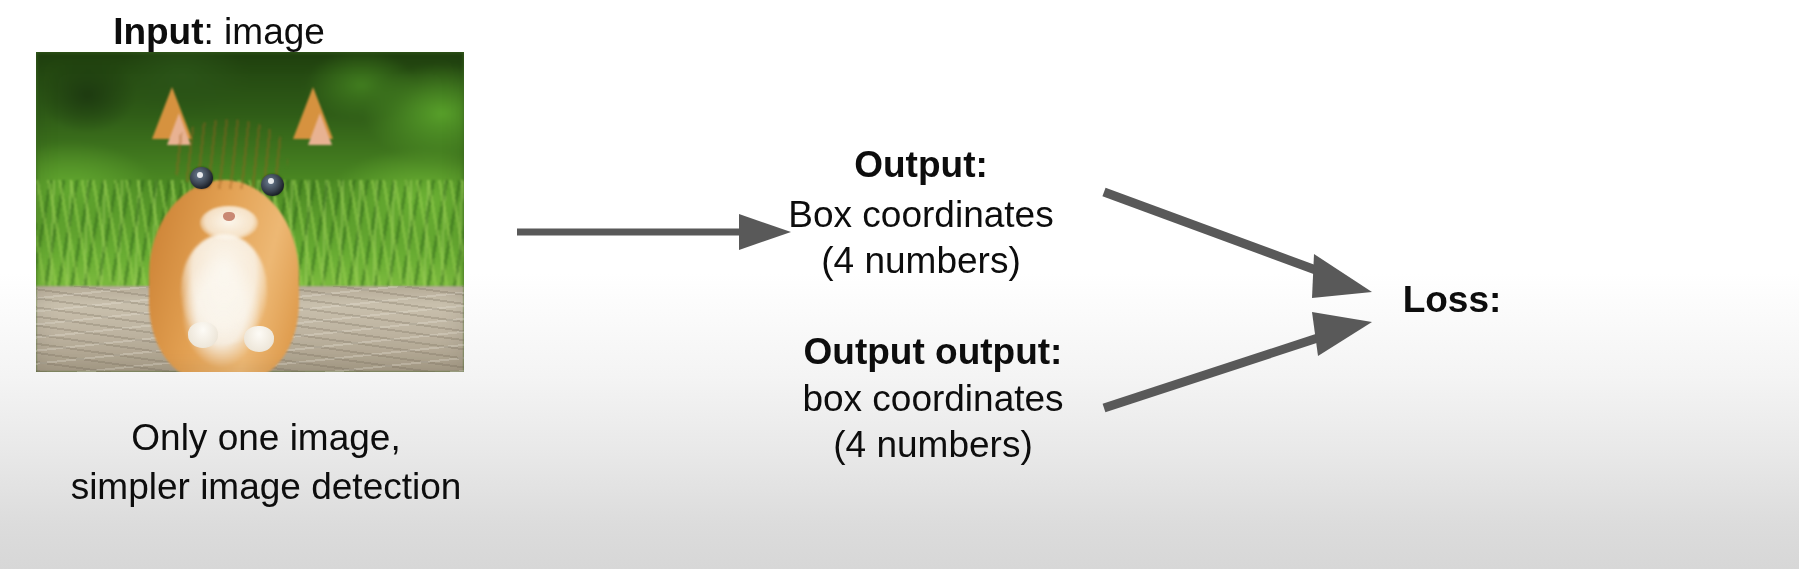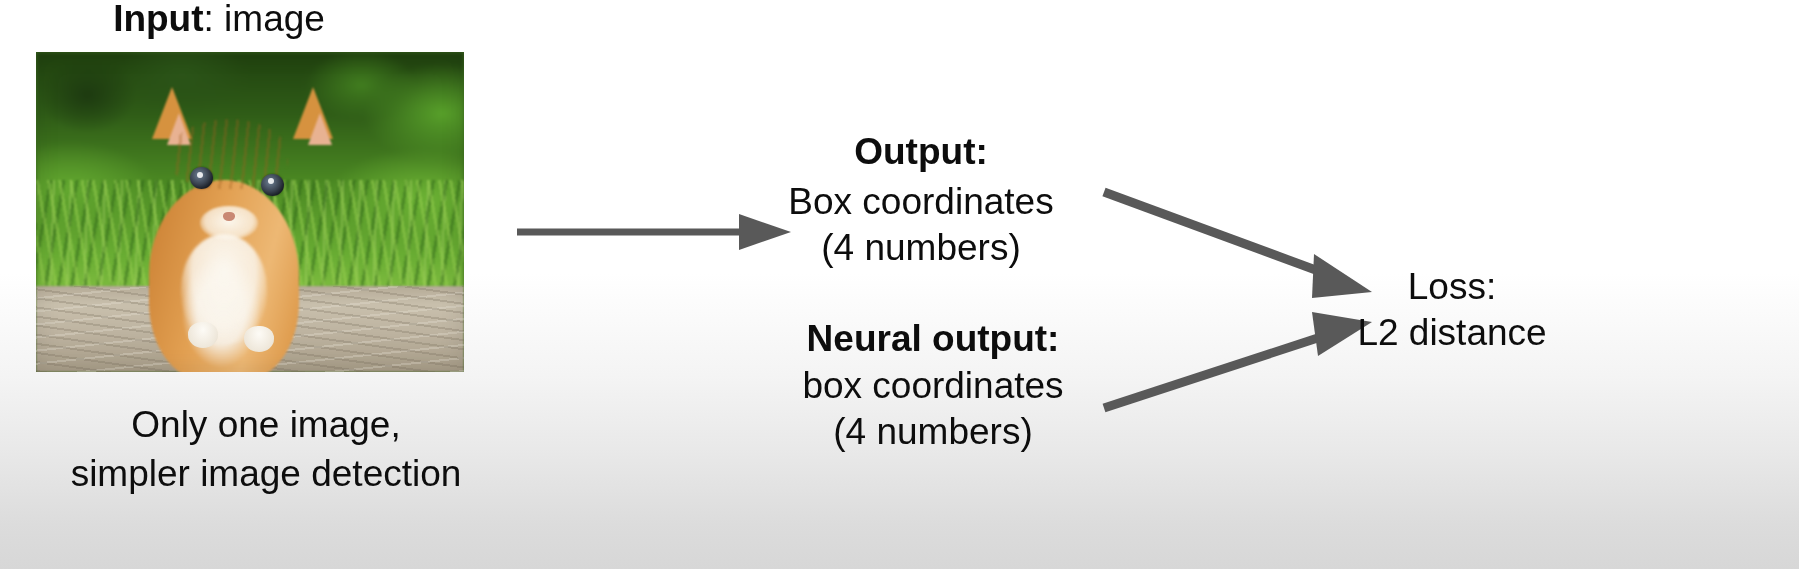--- a/index.html
+++ b/index.html
@@ -22,42 +22,42 @@
                 #dcdcdc 92%,
                 #d7d7d7 100%);
   }
 
   
   .tline {
     position: absolute;
     white-space: nowrap;
     line-height: 1.0;
   }
-  .center { transform: translateX(-50%); }
+  .center { transform: translateX(-50%); margin-top: 13px; }
 
   #input-title {
     left: 219px; top: 0px;
     font-size: 37px;
   }
   #input-title .b { font-weight: bold; }
 
   #neural-net-label {
     left: 557px; top: 130px;
     font-size: 36px;
   }
 
   #out-l1 { left: 921px; top: 133px; font-size: 37px; font-weight: bold; }
   #out-l2 { left: 921px; top: 183px; font-size: 37px; }
   #out-l3 { left: 921px; top: 229px; font-size: 37px; }
 
   #cor-l1 { left: 933px; top: 320px; font-size: 37px; font-weight: bold; }
   #cor-l2 { left: 933px; top: 367px; font-size: 37px; }
   #cor-l3 { left: 933px; top: 413px; font-size: 37px; }
 
-  #loss-l1 { left: 1452px; top: 268px; font-size: 37px; font-weight: normal; }
+  #loss-l1 { left: 1452px; top: 268px; font-size: 37px; font-weight: bold; }
   #loss-l2 { left: 1452px; top: 314px; font-size: 37px; }
 
   #note-l1 { left: 266px; top: 406px; font-size: 37px; }
   #note-l2 { left: 266px; top: 455px; font-size: 37px; }
 
   
   #input-image {
     position: absolute;
     left: 36px; top: 52px;
     width: 428px; height: 320px;
@@ -247,33 +247,32 @@
 
   <svg class="arrow-svg" id="arrow-nn" width="280" height="48" viewBox="0 0 280 48">
     <line x1="2" y1="24" x2="228" y2="24" stroke="#595959" stroke-width="7"></line>
     <polygon points="224,6 276,24 224,42" fill="#595959"></polygon>
   </svg>
 
   <div class="tline center" id="out-l1">Output:</div>
   <div class="tline center" id="out-l2">Box coordinates</div>
   <div class="tline center" id="out-l3">(4 numbers)</div>
 
-  <div class="tline center" id="cor-l1">Neural output:</div>
+  <div class="tline center" id="cor-l1">Output output:</div>
   <div class="tline center" id="cor-l2">box coordinates</div>
   <div class="tline center" id="cor-l3">(4 numbers)</div>
 
   <svg class="arrow-svg" id="arrow-out-loss" width="300" height="120" viewBox="0 0 300 120">
     <line x1="4" y1="4" x2="232" y2="88" stroke="#595959" stroke-width="9"></line>
     <polygon points="214,66 272,104 212,110" fill="#595959"></polygon>
   </svg>
 
   <svg class="arrow-svg" id="arrow-cor-loss" width="300" height="110" viewBox="0 0 300 110">
     <line x1="4" y1="96" x2="236" y2="20" stroke="#595959" stroke-width="9"></line>
     <polygon points="212,0 272,10 218,44" fill="#595959"></polygon>
   </svg>
 
   <div class="tline center" id="loss-l1">Loss:</div>
-  <div class="tline center" id="loss-l2">L2 distance</div>
 
   <div class="tline center" id="note-l1">Only one image,</div>
   <div class="tline center" id="note-l2">simpler image detection</div>
 
 </div>
 
 </body></html>

